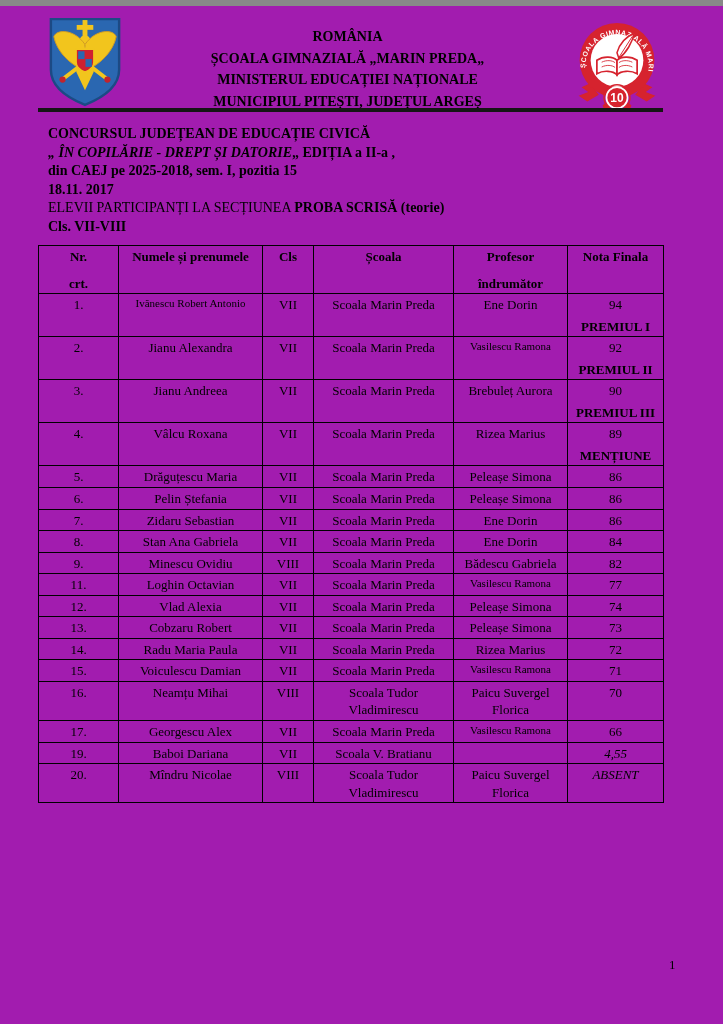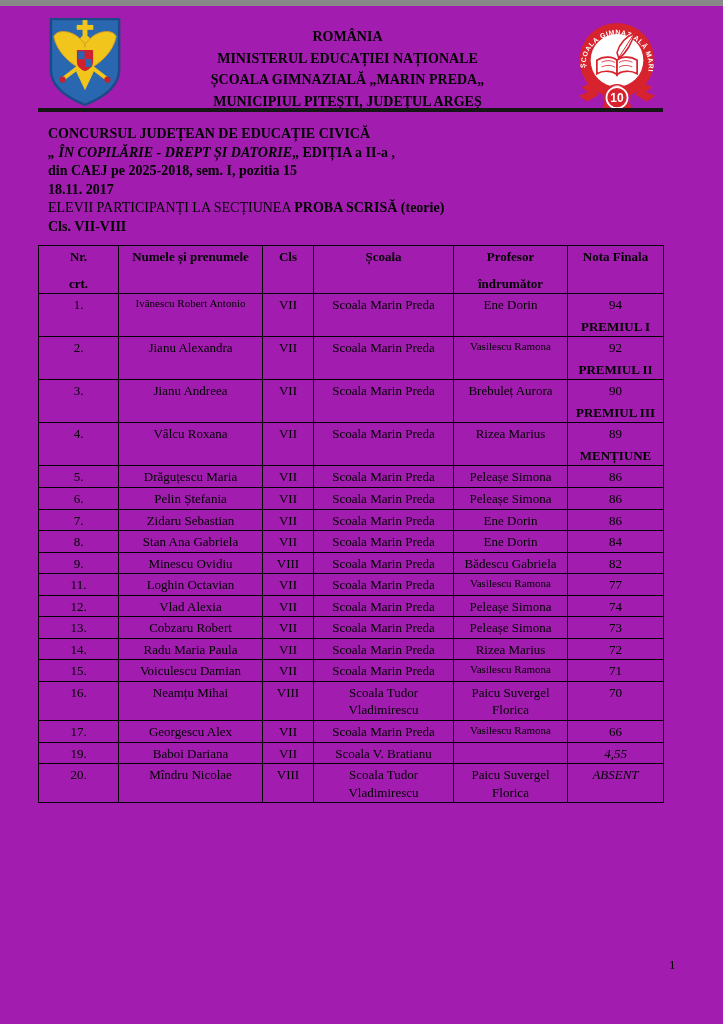--- a/index.html
+++ b/index.html
@@ -52,22 +52,22 @@
       <path d="M62,64 L45,51" stroke="#f2c51d" stroke-width="4"></path>
       <circle cx="17" cy="65" r="3.2" fill="#c2242d"></circle>
       <circle cx="63" cy="65" r="3.2" fill="#c2242d"></circle>
       <path d="M31,34 h18 v13 q0,7 -9,10 q-9,-3 -9,-10 Z" fill="#cf2030" stroke="#f2c51d" stroke-width="1.3"></path>
       <rect x="33" y="36" width="6.5" height="8" fill="#2a67b1"></rect>
       <rect x="40.5" y="44" width="6.5" height="8" fill="#2a67b1"></rect>
     </svg>
 
     <div class="hdr-text">
       <div>ROMÂNIA</div>
+      <div>ȘCOALA GIMNAZIALĂ „MARIN PREDA„</div>
       <div>MINISTERUL EDUCAȚIEI NAȚIONALE</div>
-      <div>ȘCOALA GIMNAZIALĂ „MARIN PREDA„</div>
       <div>MUNICIPIUL PITEȘTI, JUDEȚUL ARGEȘ</div>
     </div>
 
     <svg class="logo" width="92" height="102" viewBox="0 0 96 106">
       <defs>
         <path id="arcTop" d="M15.5,58 A33,33 0 1 1 80.5,58"></path>
       </defs>
       <path d="M20,70 l-9,4 l7,5 l-10,4 l9,6 l12,-7 Z" fill="#d6232e"></path>
       <path d="M76,70 l9,4 l-7,5 l10,4 l-9,6 l-12,-7 Z" fill="#d6232e"></path>
       <path d="M33,93 l9,-6 l3,5 l-10,7 Z" fill="#d6232e"></path>

